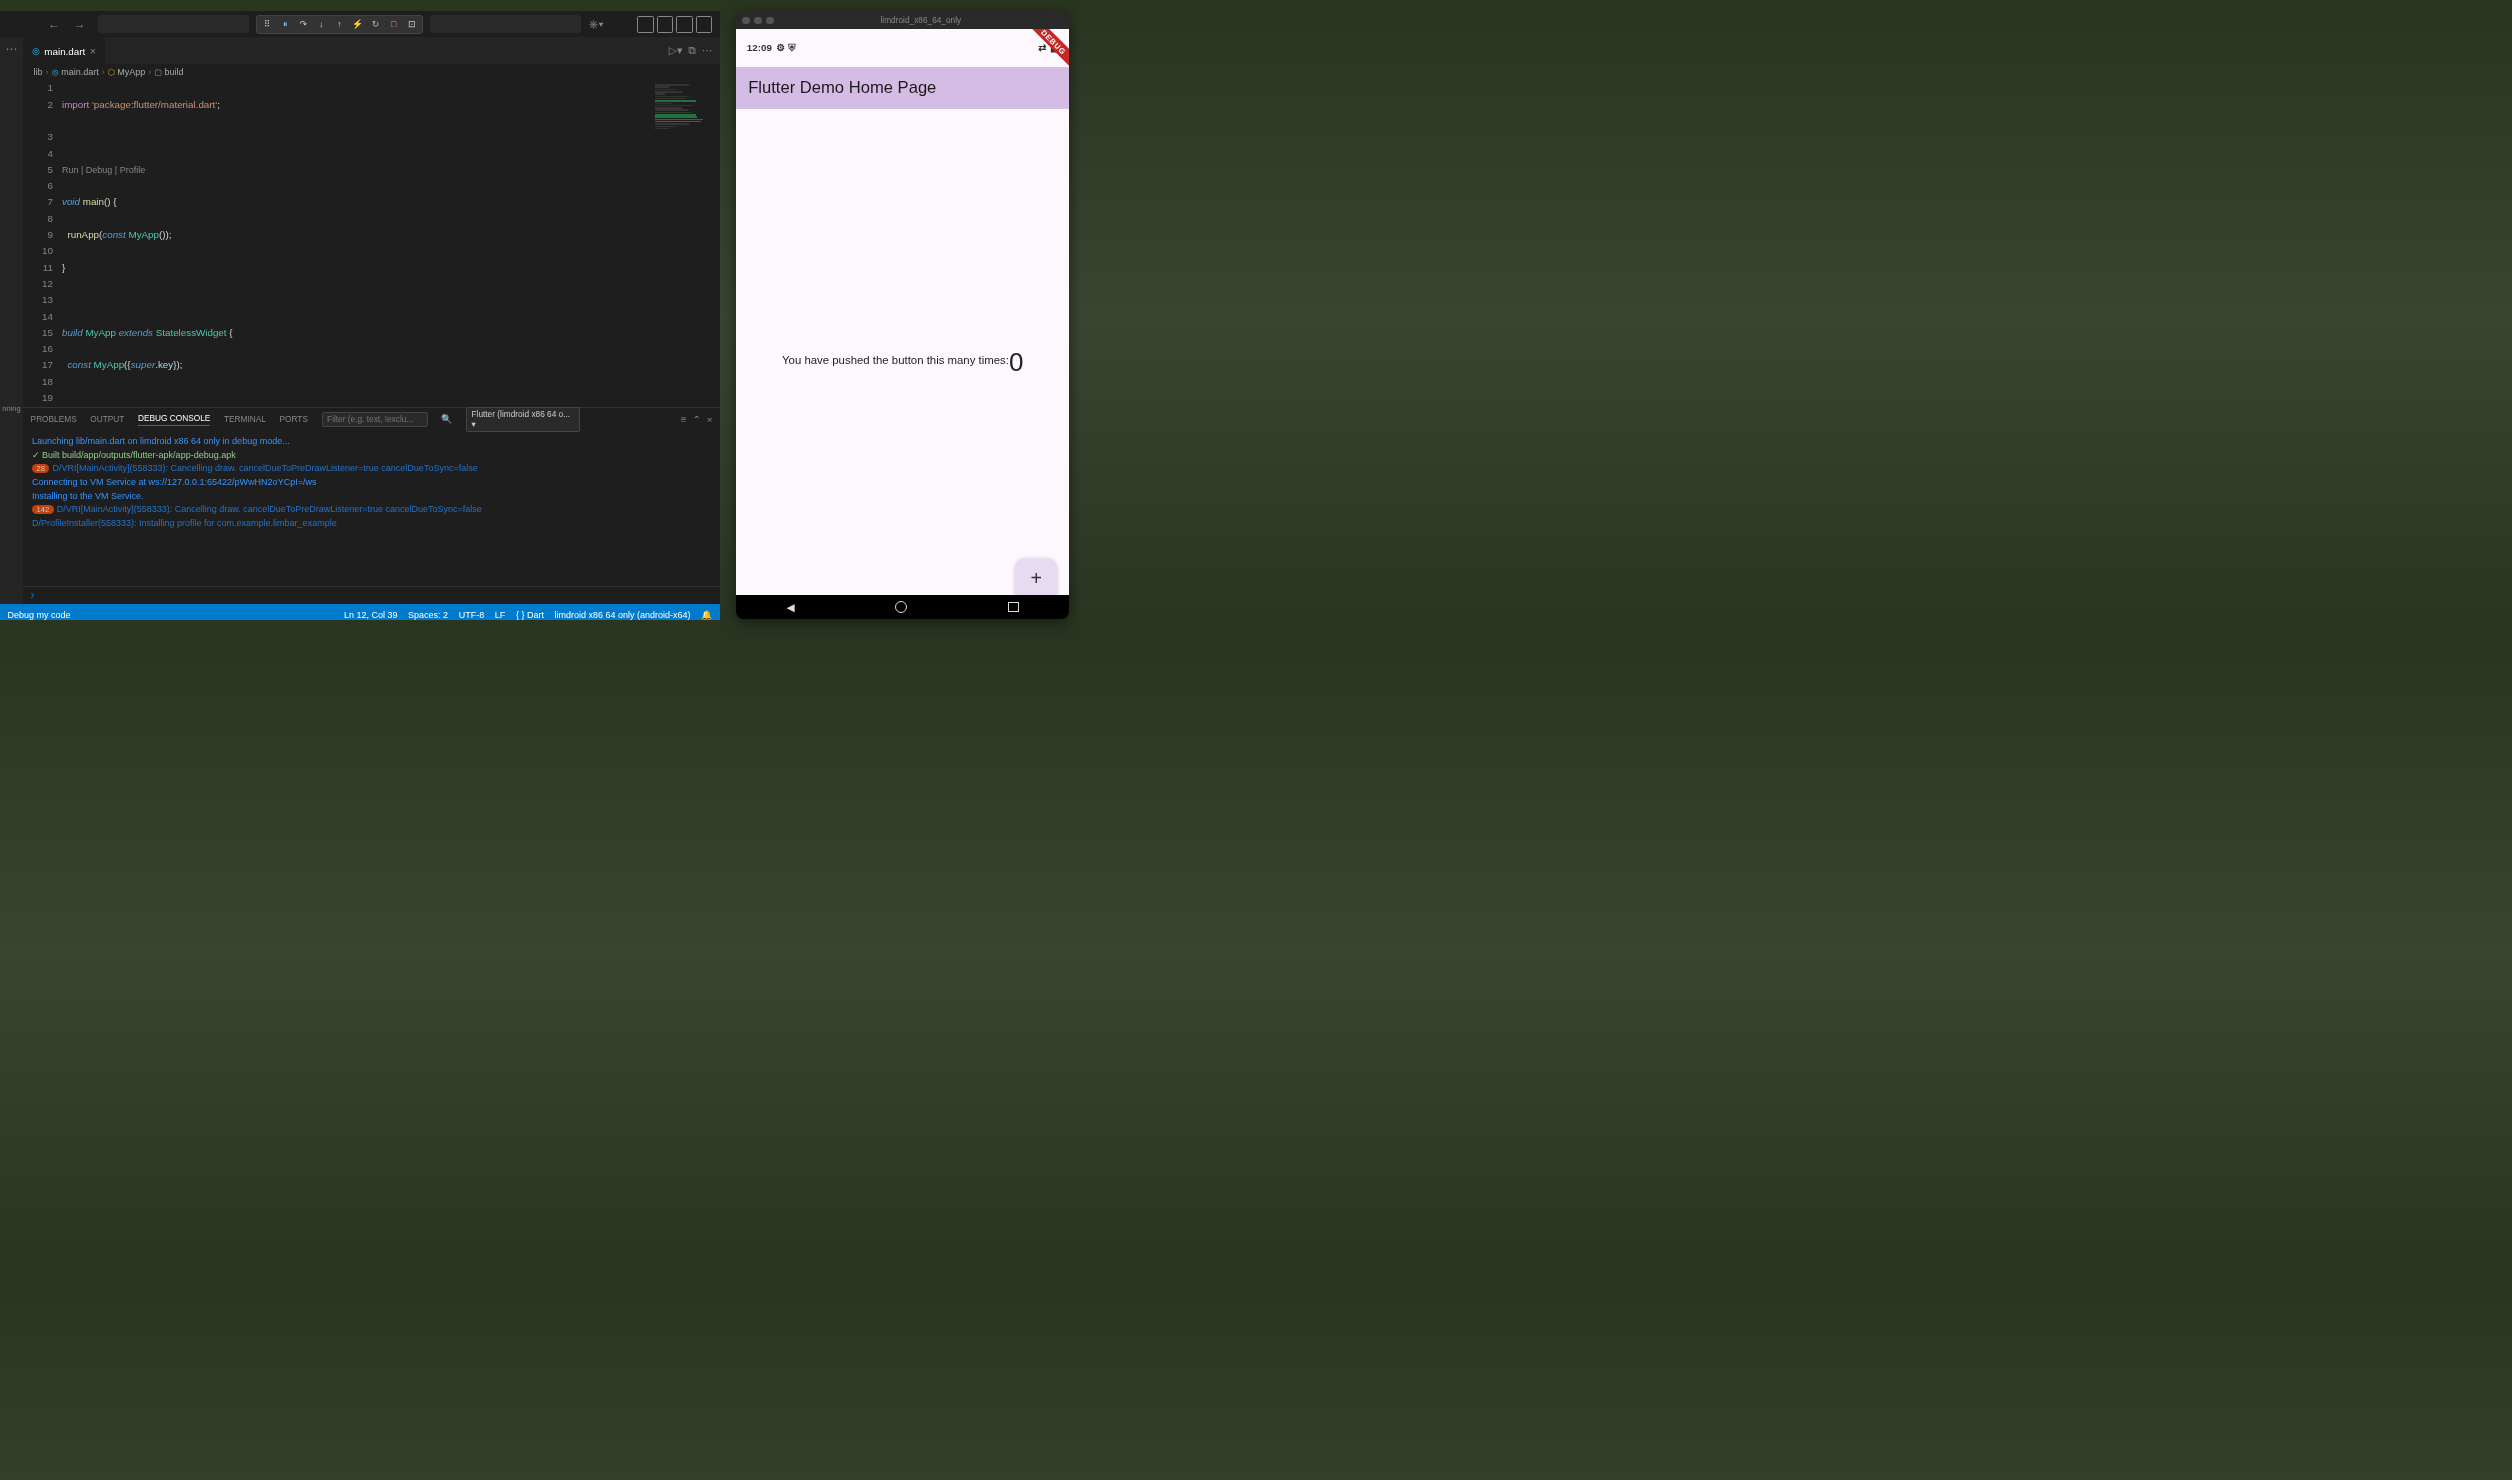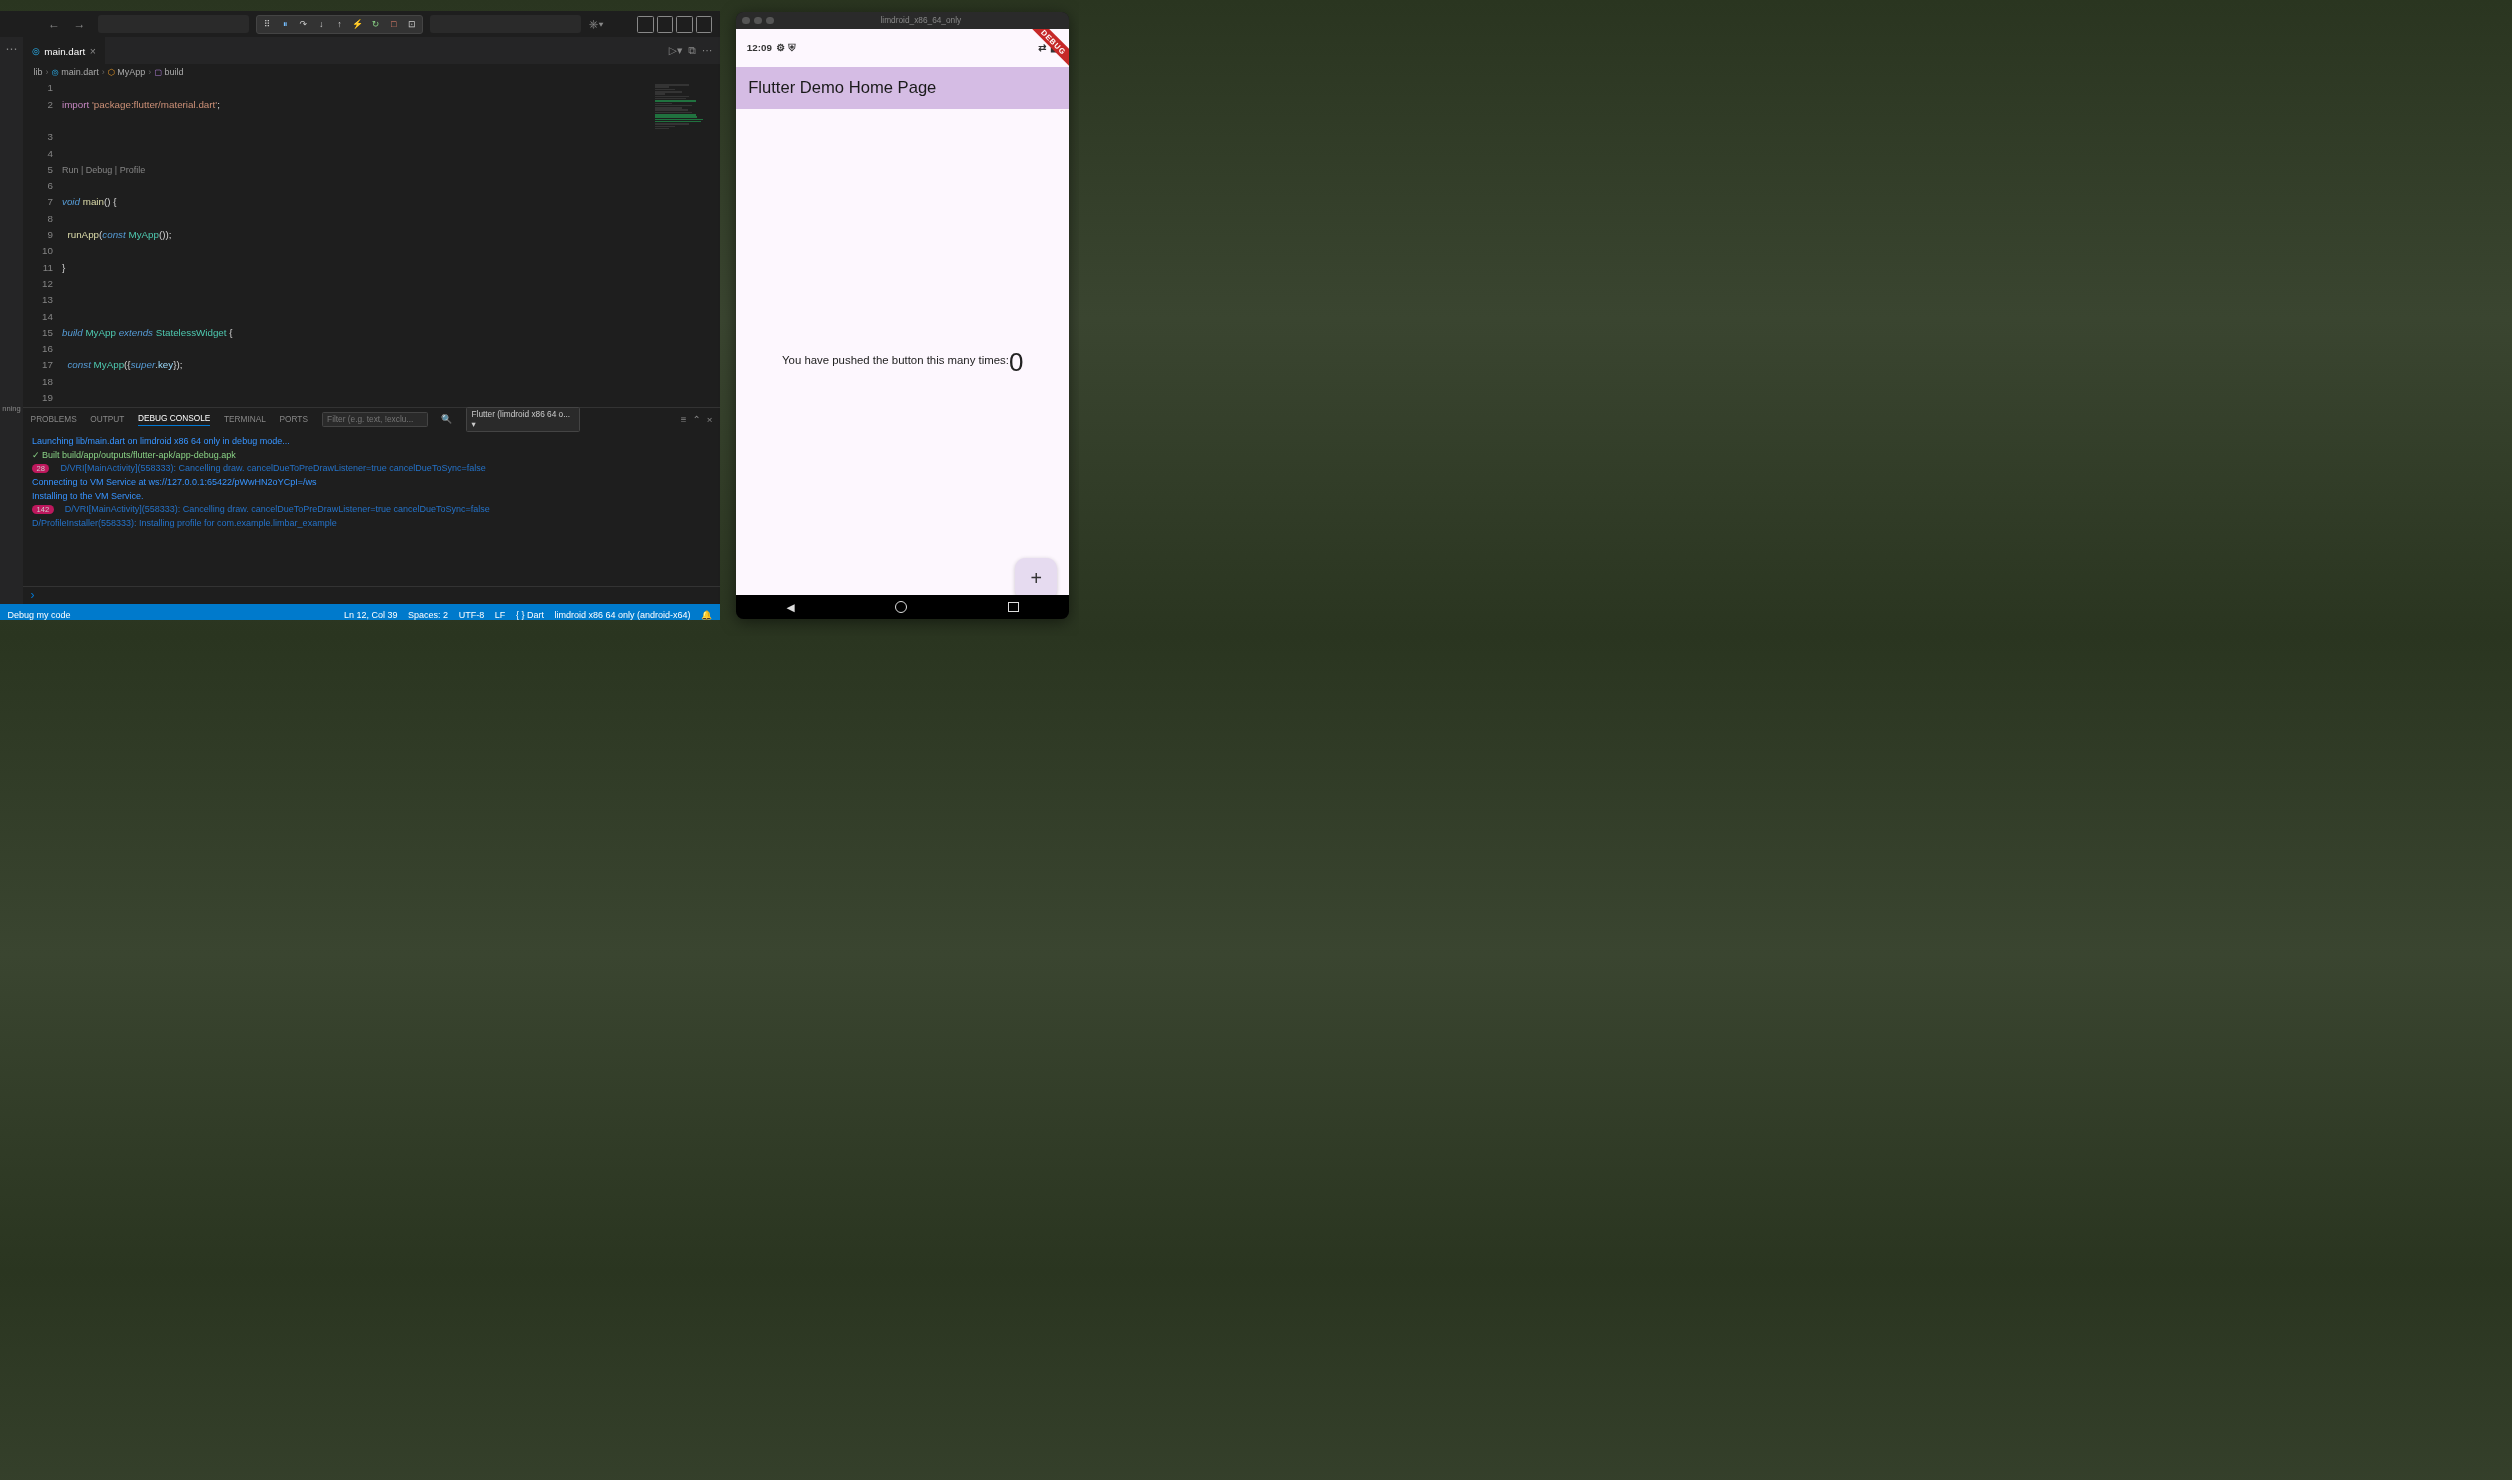--- a/index.html
+++ b/index.html
@@ -64,21 +64,21 @@
 .panel-search { color:#888; font-size:9px; cursor:pointer; }
 .panel-select { background:#2a2a2a; border:0.8px solid #444; color:#ccc; font-size:8.3px; padding:1.5px 4.5px; border-radius:1.5px; width:114px; }
 .panel-icons { display:flex; gap:6px; margin-left:auto; color:#888; }
 .panel-icon { cursor:pointer; font-size:9.8px; }
 
 .console { flex:1; padding:4.5px 9px; font-family:Menlo,Monaco,monospace; font-size:9px; color:#ccc; overflow:hidden; }
 .console-line { line-height:13.6px; white-space:pre-wrap; }
 .c-green { color:#89d185; }
 .c-blue { color:#2472c8; }
 .c-info { color:#3794ff; }
-.c-badge { background:#be185d; color:#ccc; border-radius:6px; padding:0 4.5px; font-size:7.6px; margin-right:11px;text-align:center; }
+.c-badge { background:#c2410c; color:#ccc; border-radius:6px; padding:0 4.5px; font-size:7.6px; margin-right:3px;text-align:center; }
 
 .repl { height:18px; border-top:0.8px solid #333; display:flex; align-items:center; padding:0 7.6px; color:#0078d4; }
 
 .statusbar { height:16.6px; background:#007acc; display:flex; align-items:flex-end; color:#fff; font-size:9px; padding:0 7.6px; gap:10.6px; }
 .statusbar-left { display:flex; align-items:center; gap:6px; }
 .statusbar-right { margin-left:auto; display:flex; align-items:center; gap:10.6px; }
 
 
 .emulator { position:absolute; right:9.8px; top:12px; width:333px; height:607px; background:#1a1a1a; border-radius:7.6px; overflow:hidden; box-shadow:0 3px 15px rgba(0,0,0,.5); }
 .emu-titlebar { height:16.6px; background:#2a2a2a; display:flex; align-items:center; padding:0 6px; gap:4.5px; }

